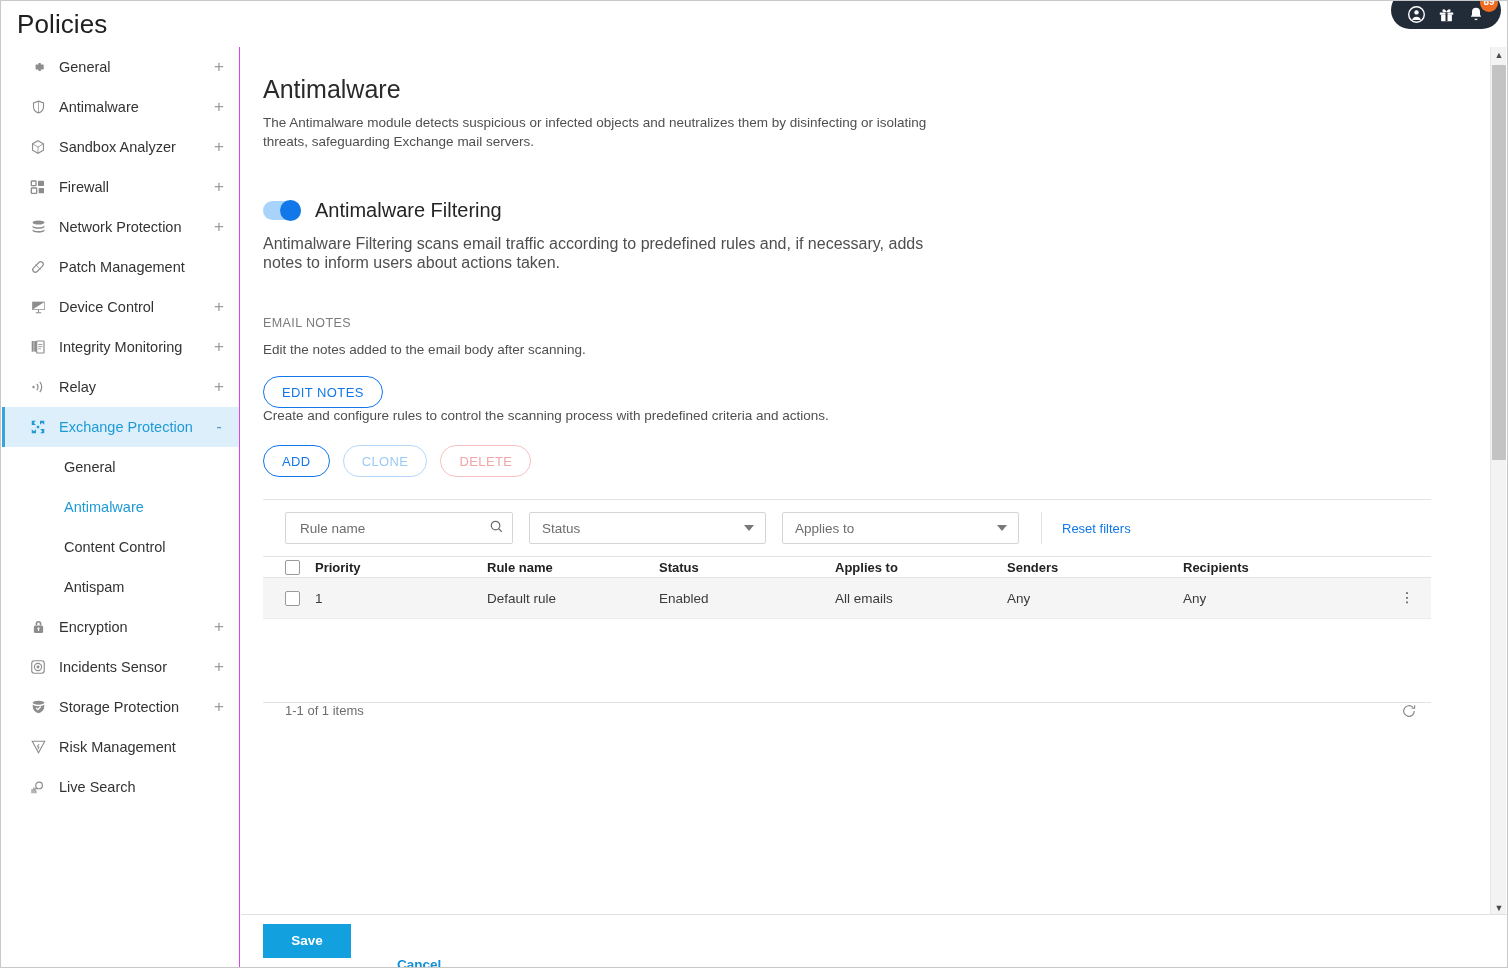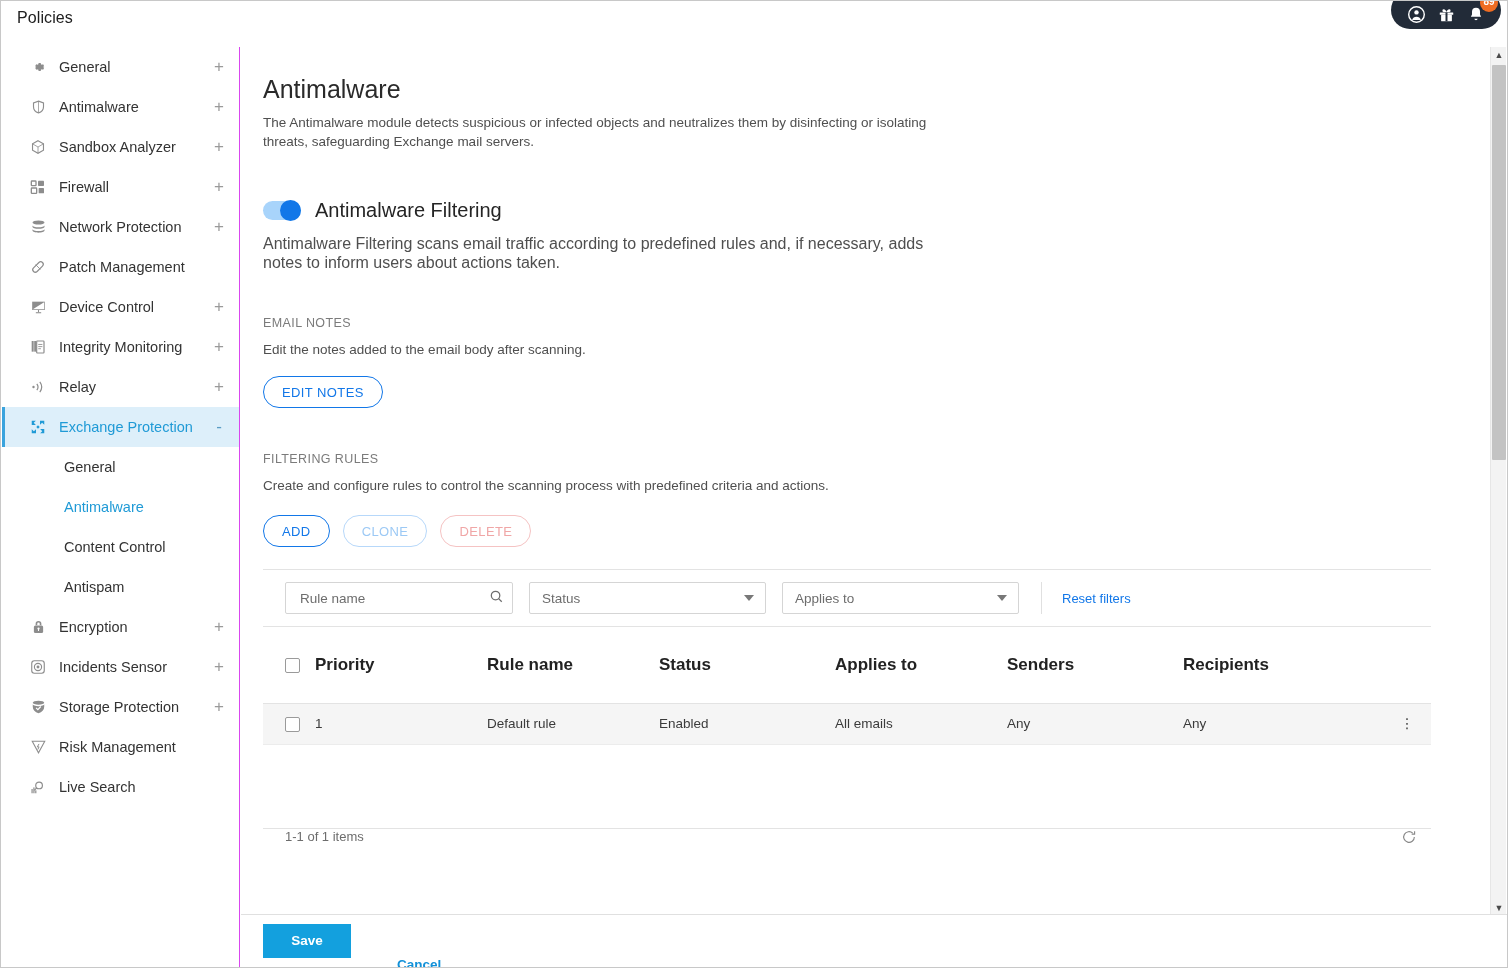--- a/index.html
+++ b/index.html
@@ -15,21 +15,21 @@
     width: 1508px; height: 968px;
     background: #ffffff;
     border: 1px solid #c8c8c8;
     overflow: hidden;
   }
 
   
   .page-title {
     position: absolute;
     left: 16px; top: 8px;
-    font-size: 16px;
+    font-size: 26px;
     color: #202020;
     font-weight: 400;
     letter-spacing: .1px;
   }
   .top-pill {
     position: absolute;
     right: 6px; top: -10px;
     width: 110px; height: 38px;
     background: #222b38;
     border-radius: 19px;
@@ -235,23 +235,23 @@
   .reset {
     font-size: 13px; color: #1277e8; cursor: pointer;
     border-left: 1px solid #e0e0e0;
     padding-left: 20px; margin-left: 6px;
     height: 32px; display: flex; align-items: center;
   }
 
   table.rules { width: 100%; border-collapse: collapse; }
   table.rules thead th {
     text-align: left;
-    font-size: 17px; color: #222;
+    font-size: 13px; color: #222;
     font-weight: 700;
-    padding: 28px 0;
+    padding: 2px 0;
     border-top: 1px solid #e3e3e3;
     border-bottom: 1px solid #e3e3e3;
   }
   table.rules tbody td {
     font-size: 13.5px; color: #3b3b3b;
     padding: 12px 0;
     background: #f5f5f5;
     border-bottom: 1px solid #ececec;
   }
   .cb-cell { width: 52px; padding-left: 22px !important; }
@@ -574,21 +574,20 @@
           <div class="knob"></div>
         </div>
         <span class="toggle-label">Antimalware Filtering</span>
       </div>
       <p class="sub-desc">Antimalware Filtering scans email traffic according to predefined rules and, if necessary, adds notes to inform users about actions taken.</p>
 
       <div class="section-label">EMAIL NOTES</div>
       <p class="section-text">Edit the notes added to the email body after scanning.</p>
       <div class="btn-outline">EDIT NOTES</div>
 
-      <div class="section-label">FILTERING RULES</div>
       <p class="section-text">Create and configure rules to control the scanning process with predefined criteria and actions.</p>
 
       <div class="btn-row">
         <div class="btn-outline">ADD</div>
         <div class="btn-outline disabled-blue">CLONE</div>
         <div class="btn-outline disabled-red">DELETE</div>
       </div>
 
       <div class="card">
 

